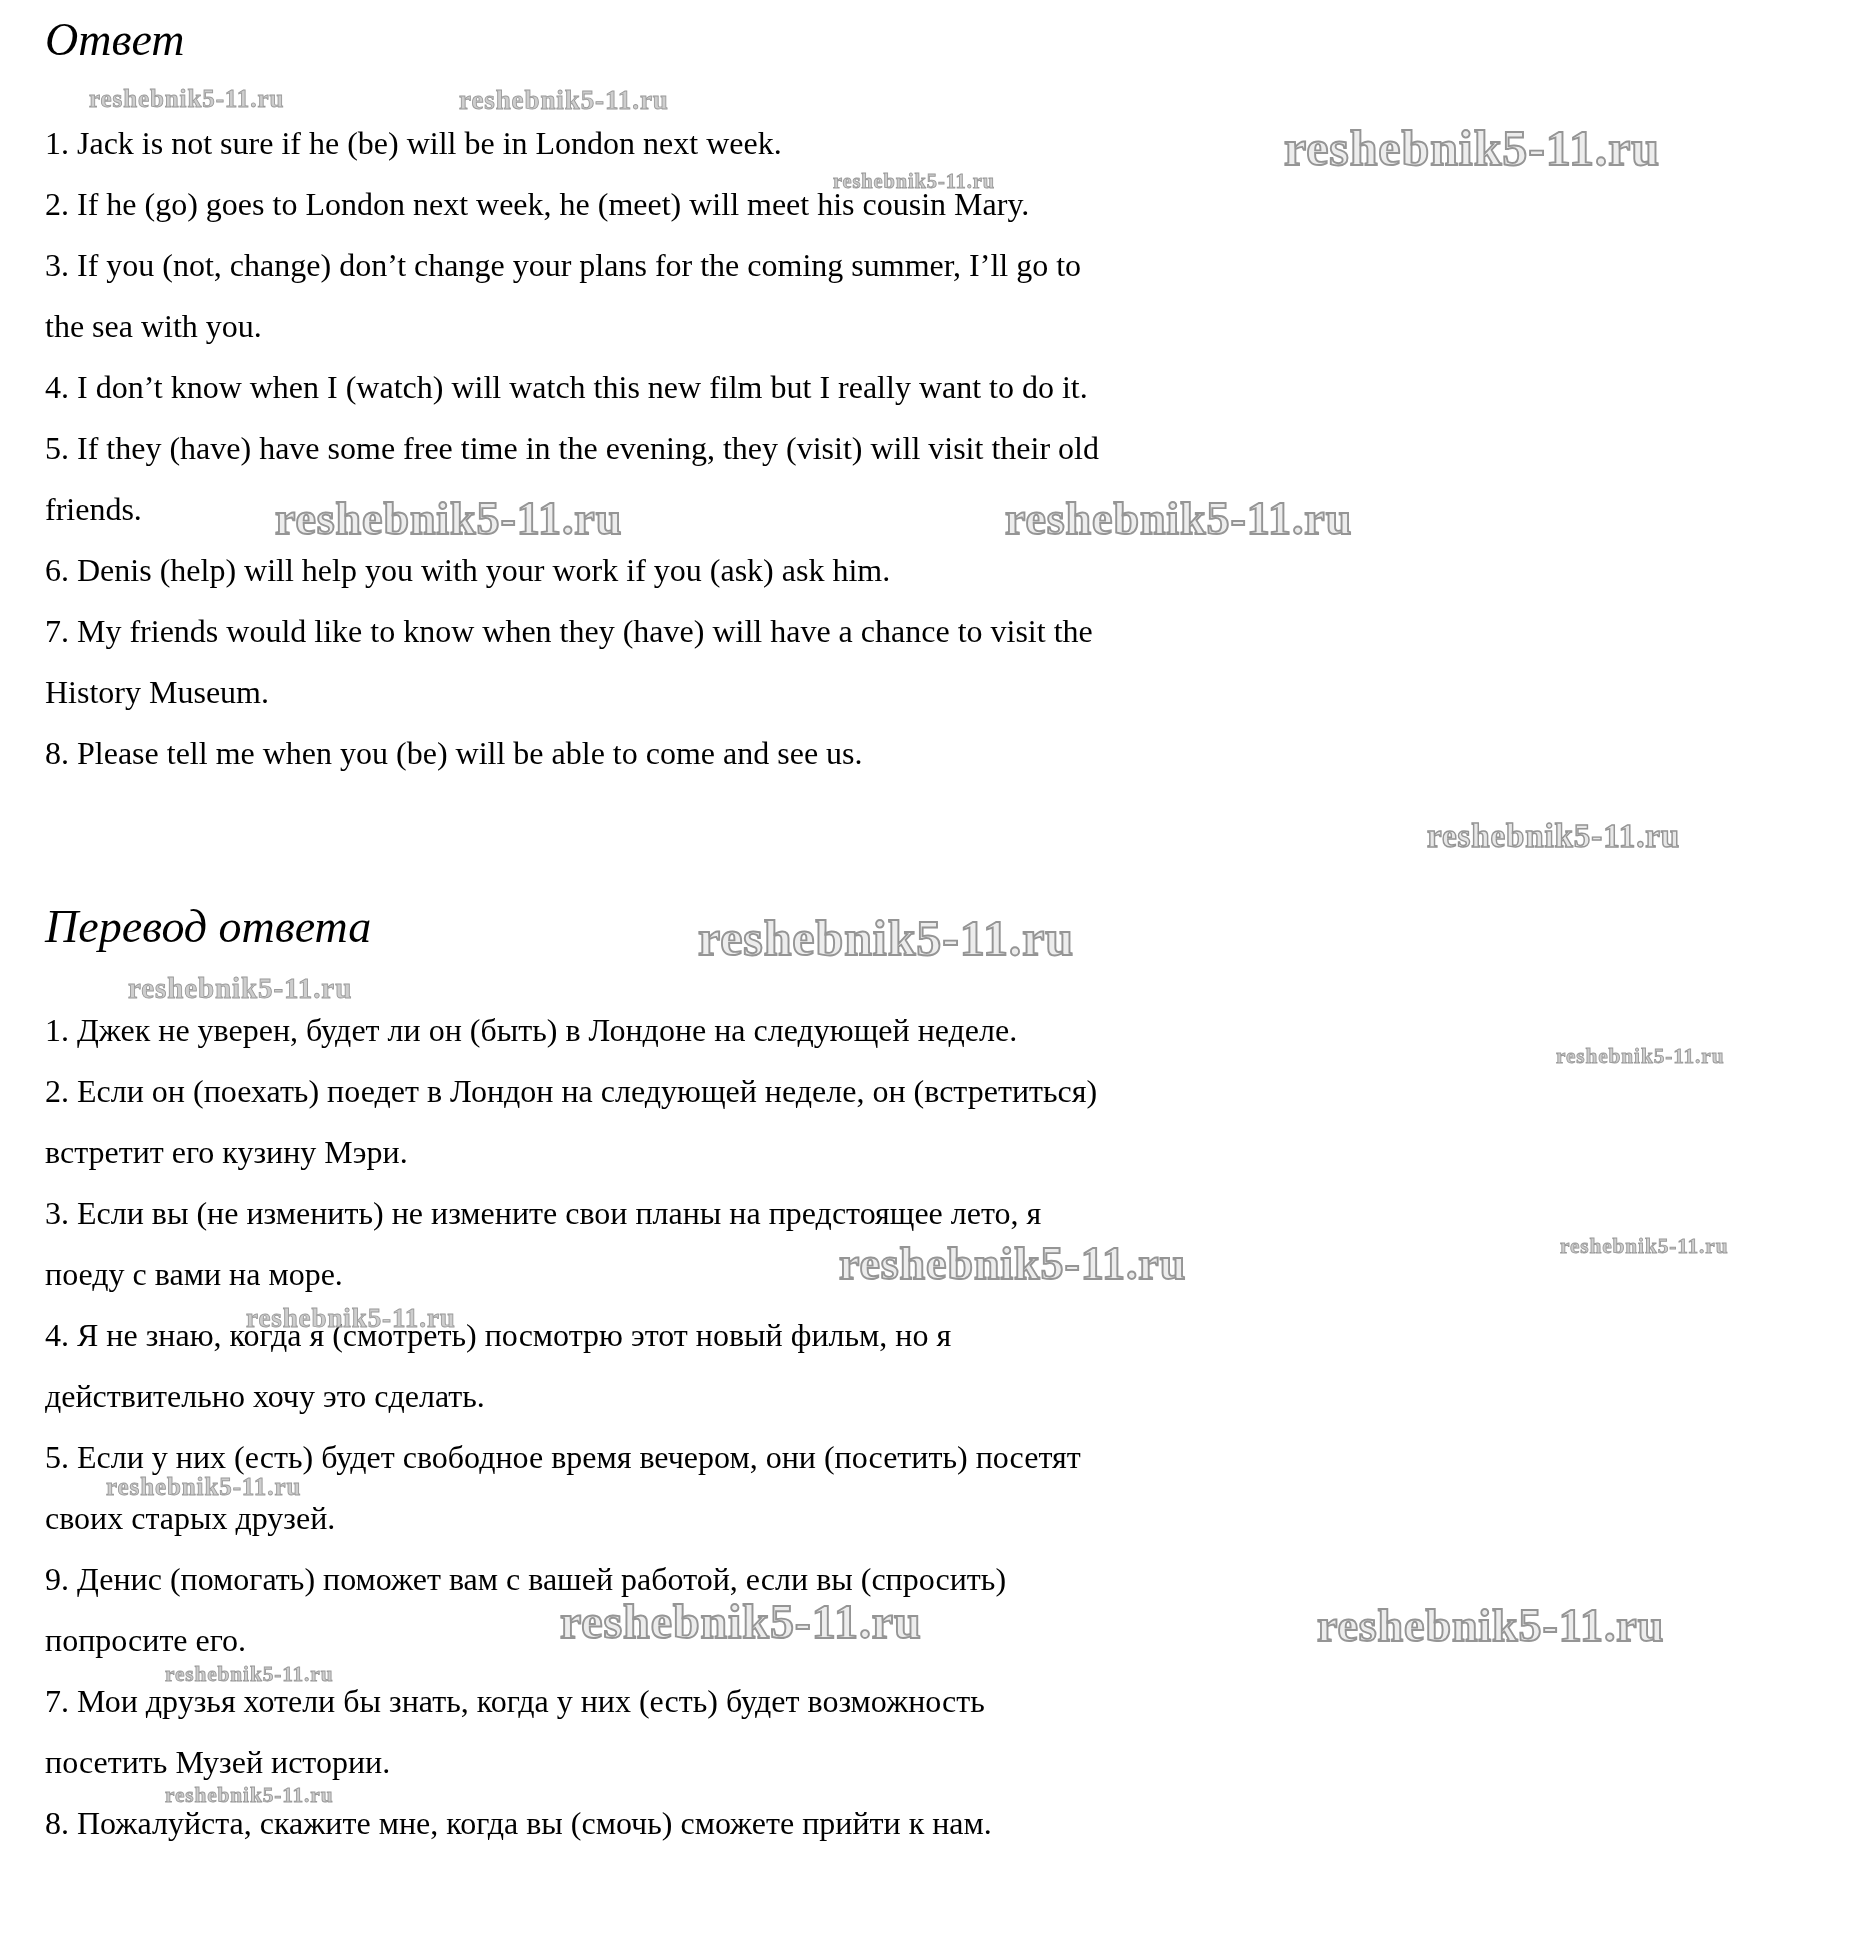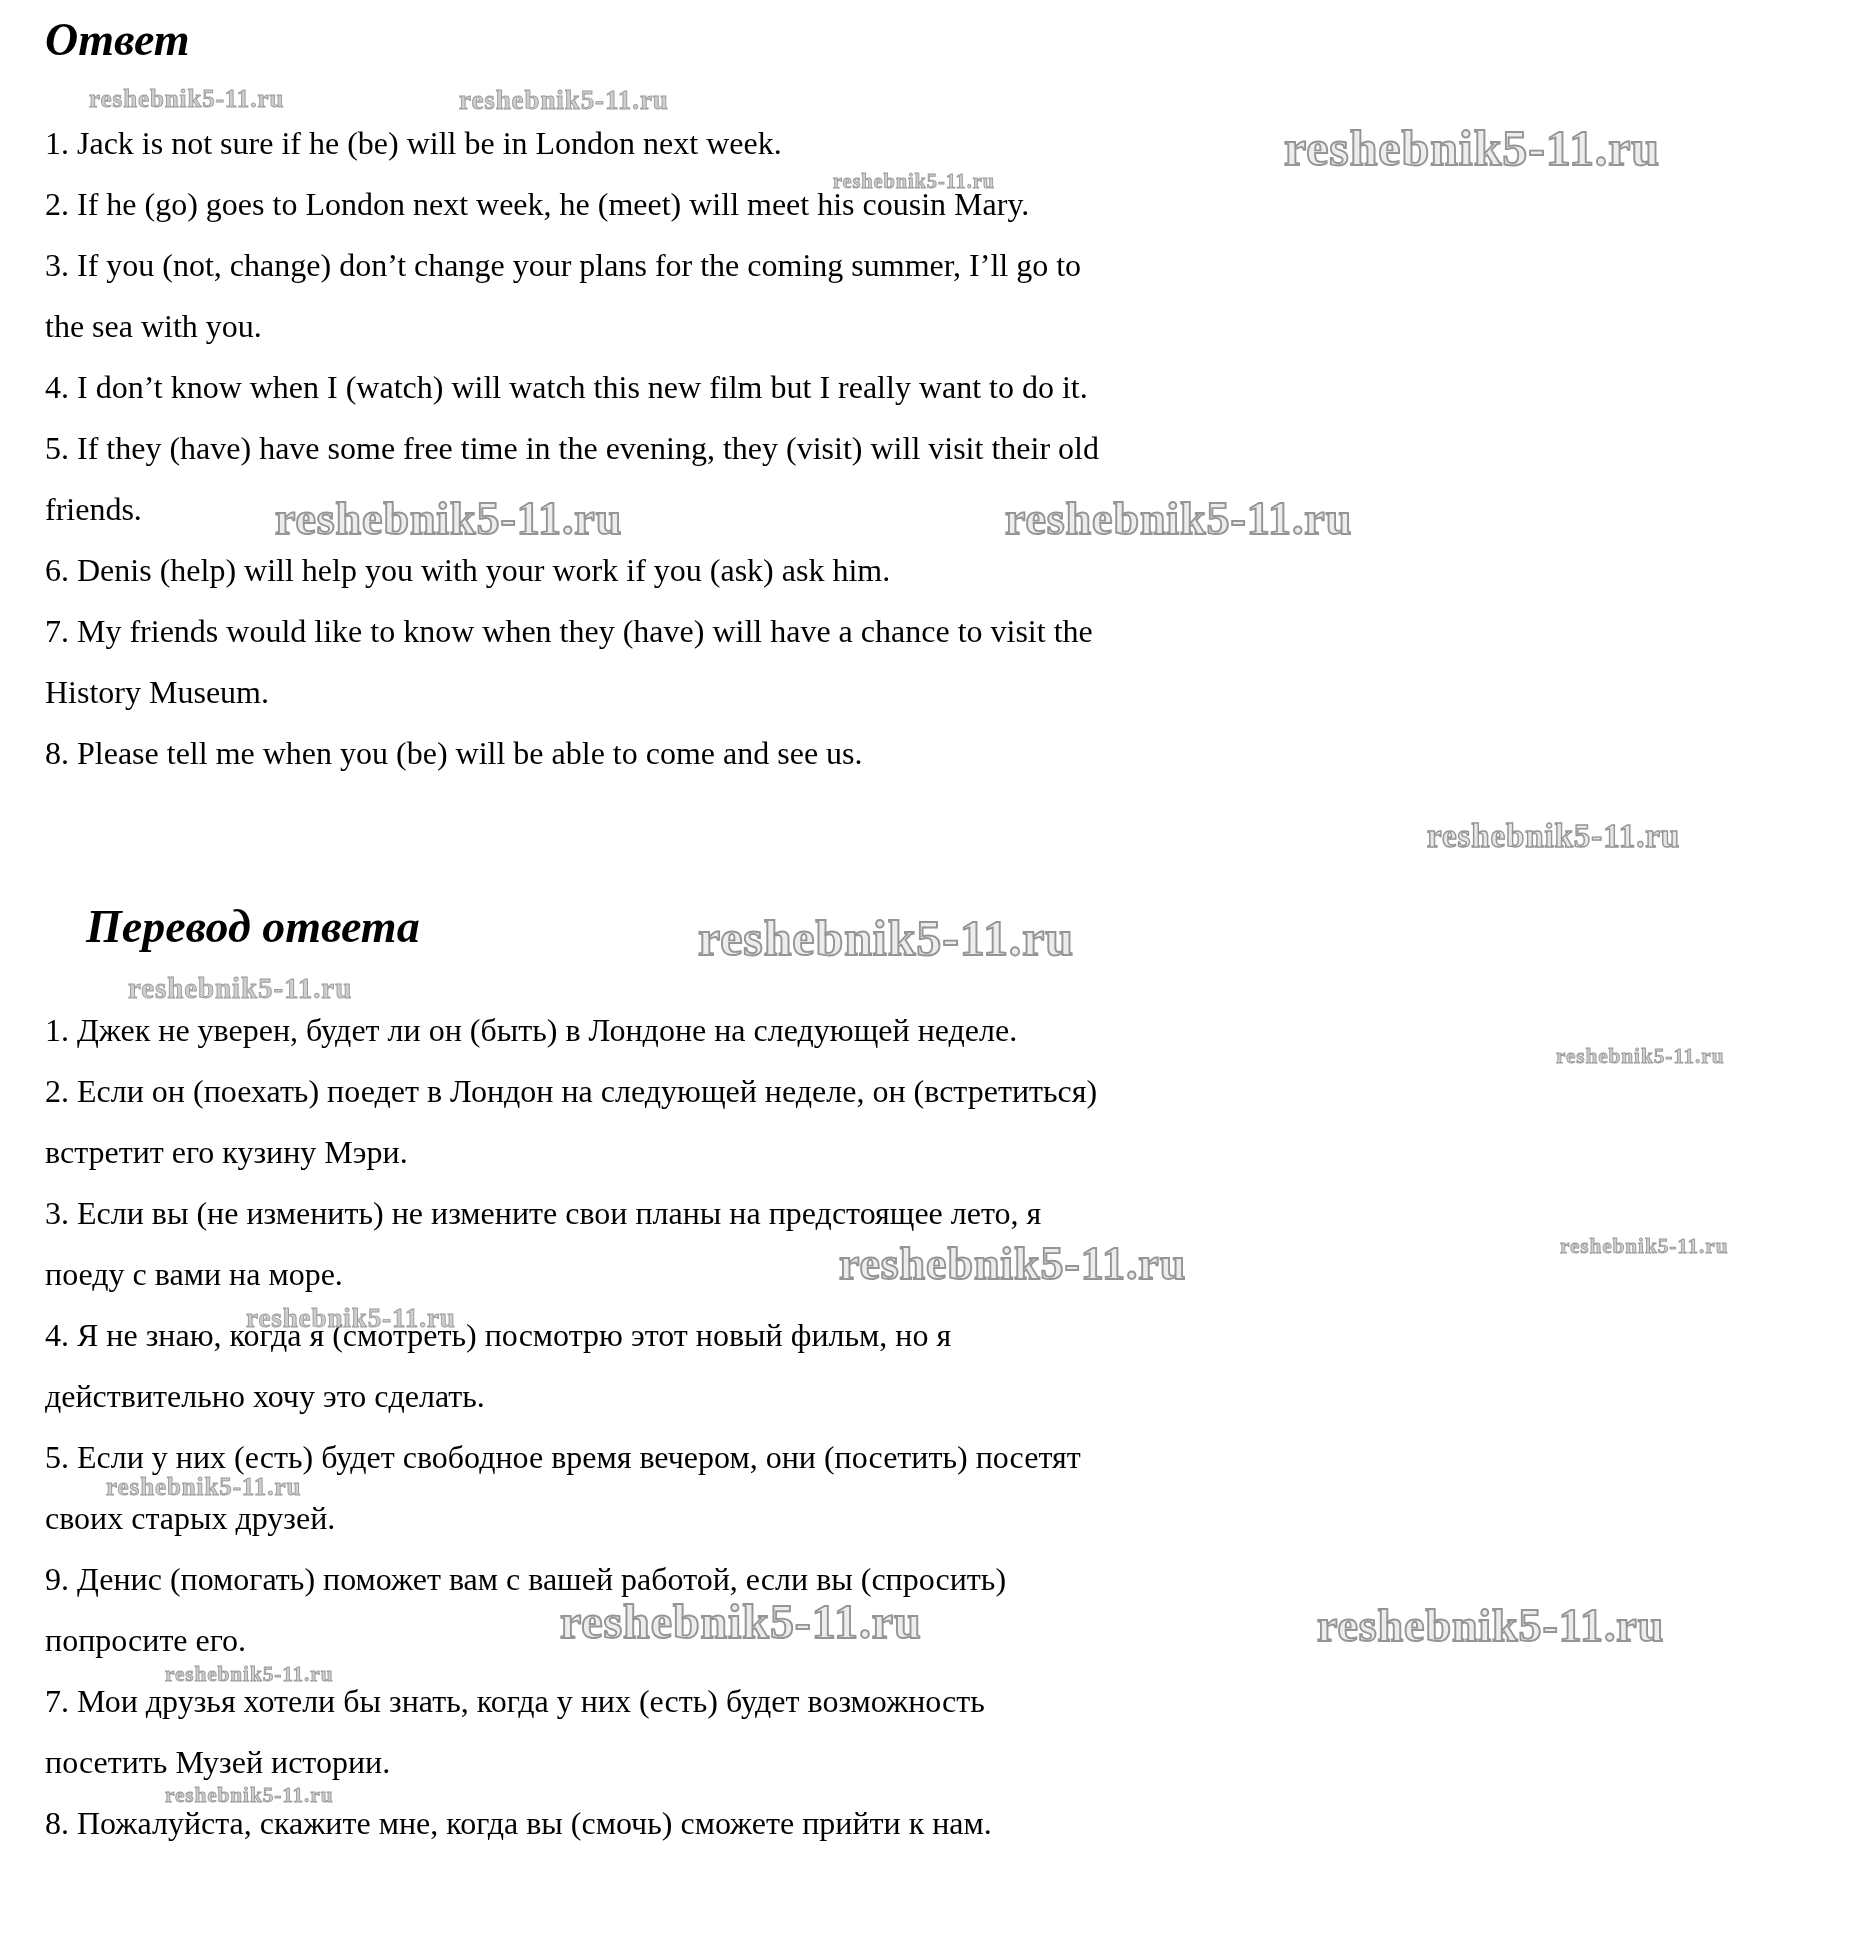--- a/index.html
+++ b/index.html
@@ -11,26 +11,26 @@
     overflow: hidden;
     font-family: "Liberation Serif", serif;
     color: #000000;
   }
   .heading {
     position: absolute;
     left: 45px;
     margin: 0;
     font-size: 46px;
     font-style: italic;
-    font-weight: 700;
+    font-weight: 400;
     line-height: 61px;
     white-space: nowrap;
   }
   #heading-answer { top: 9.3px; }
-  #heading-translation { top: 896px; margin-left: 41px; }
+  #heading-translation { top: 896px; }
   .text-block {
     position: absolute;
     left: 45px;
     right: 18.6px;
   }
   #answer-block { top: 113px; }
   #translation-block { top: 1000px; }
   .line {
     font-size: 32px;
     line-height: 61px;

